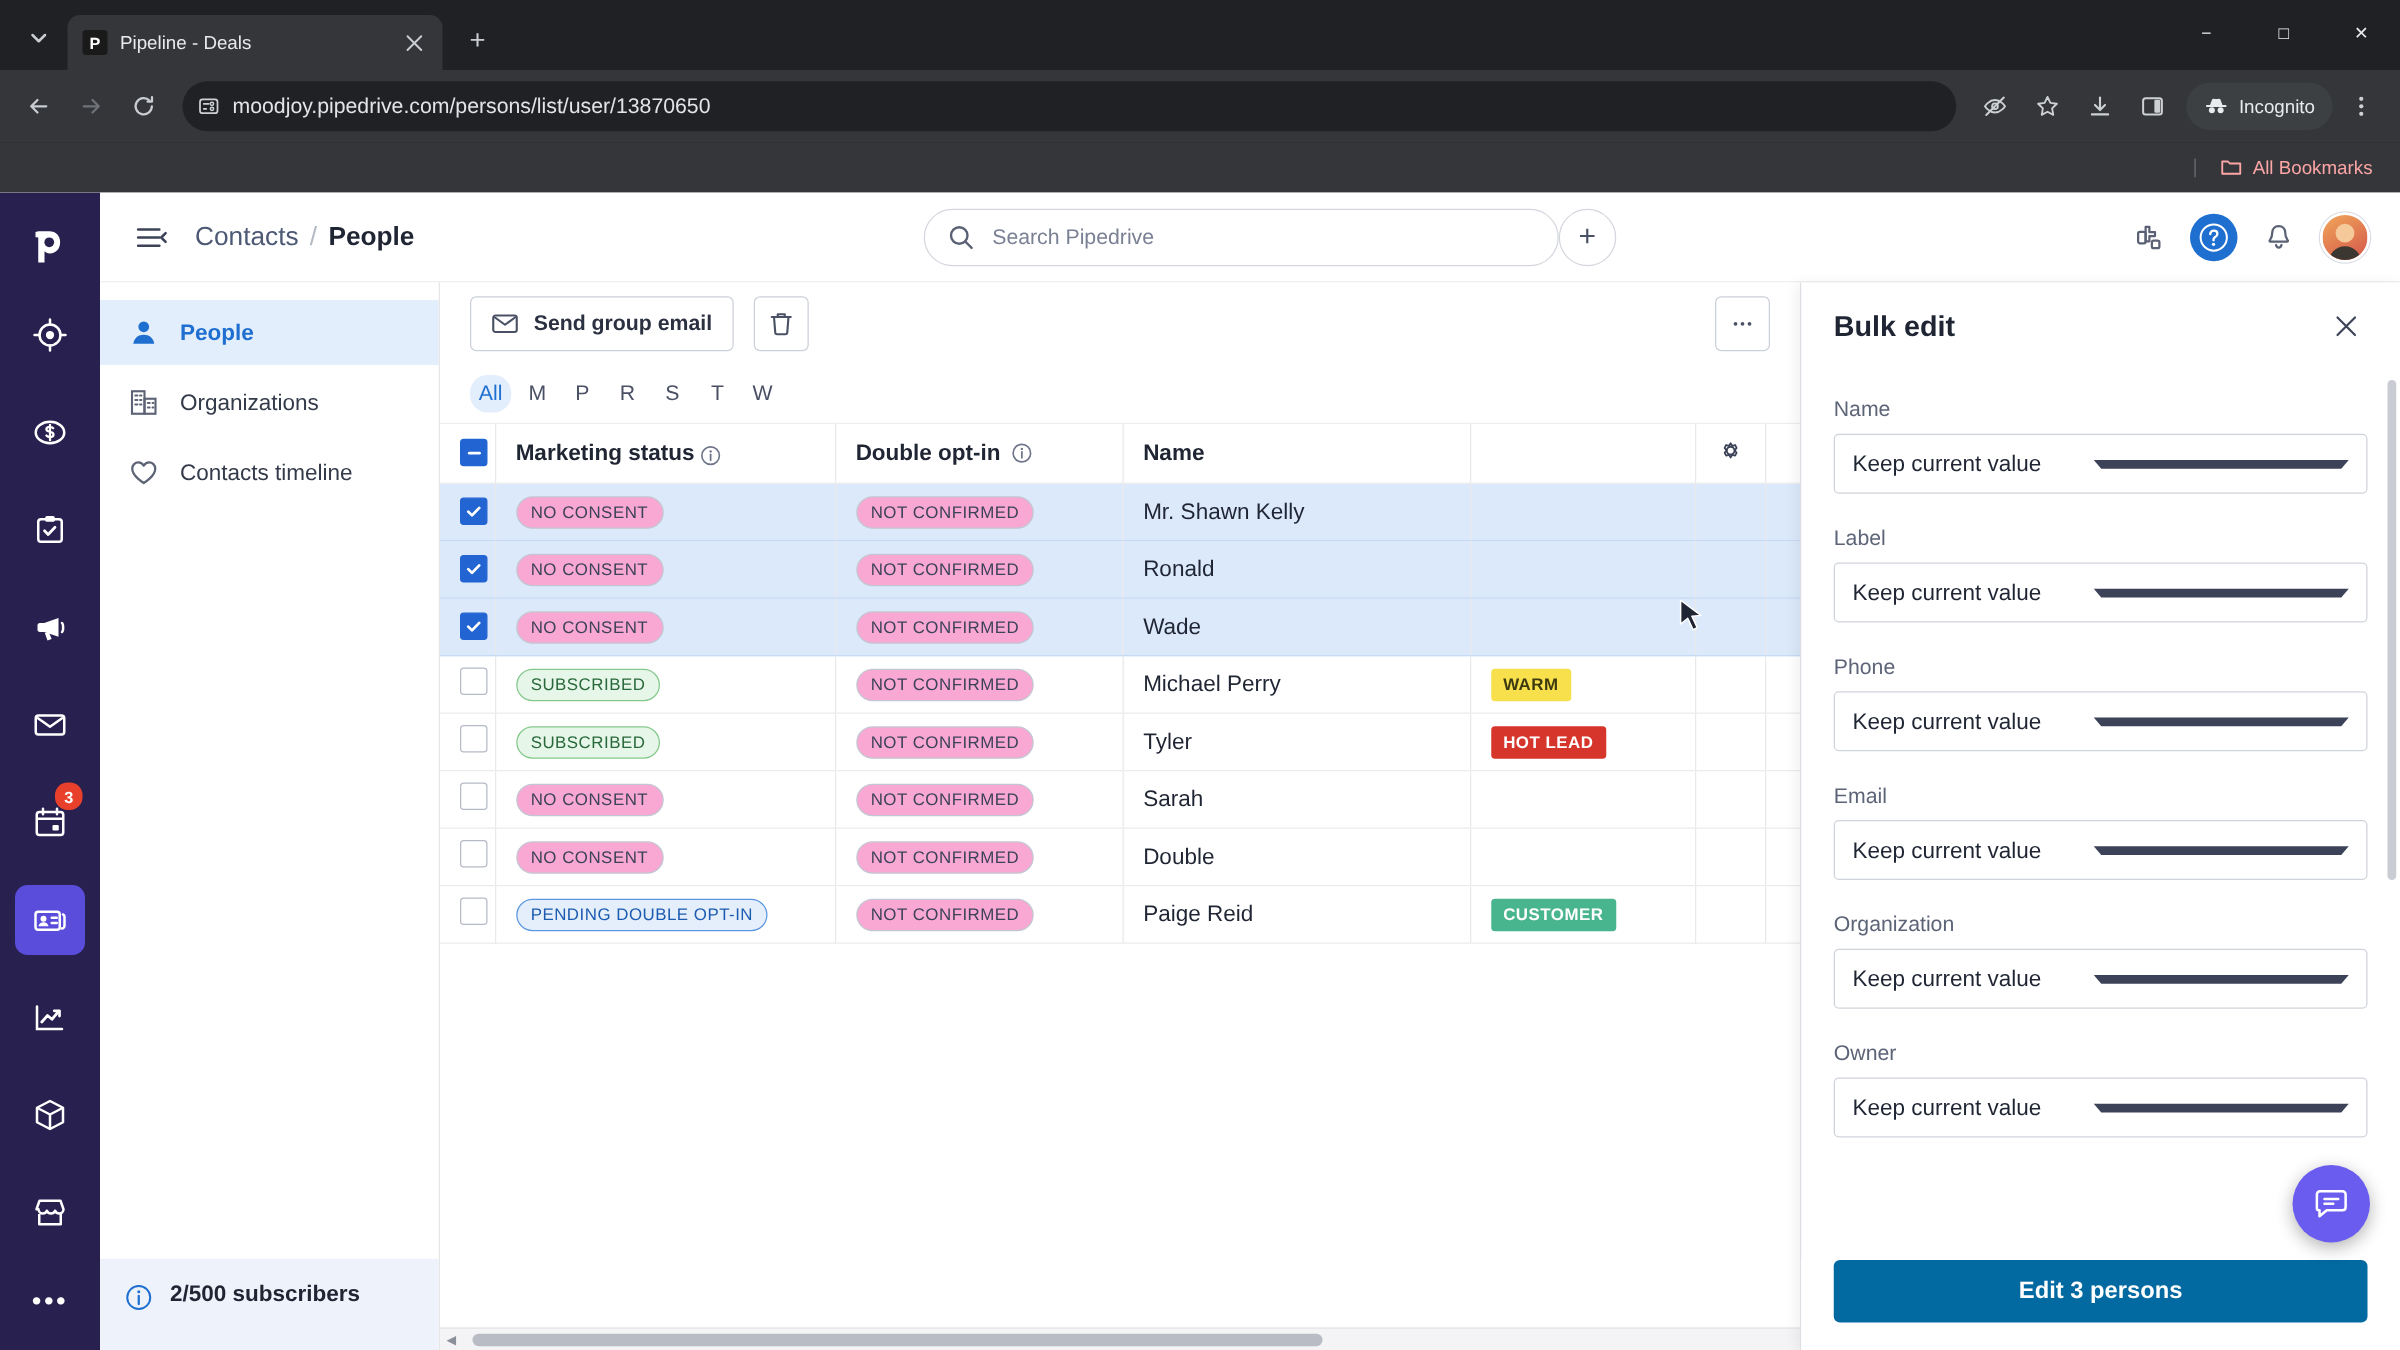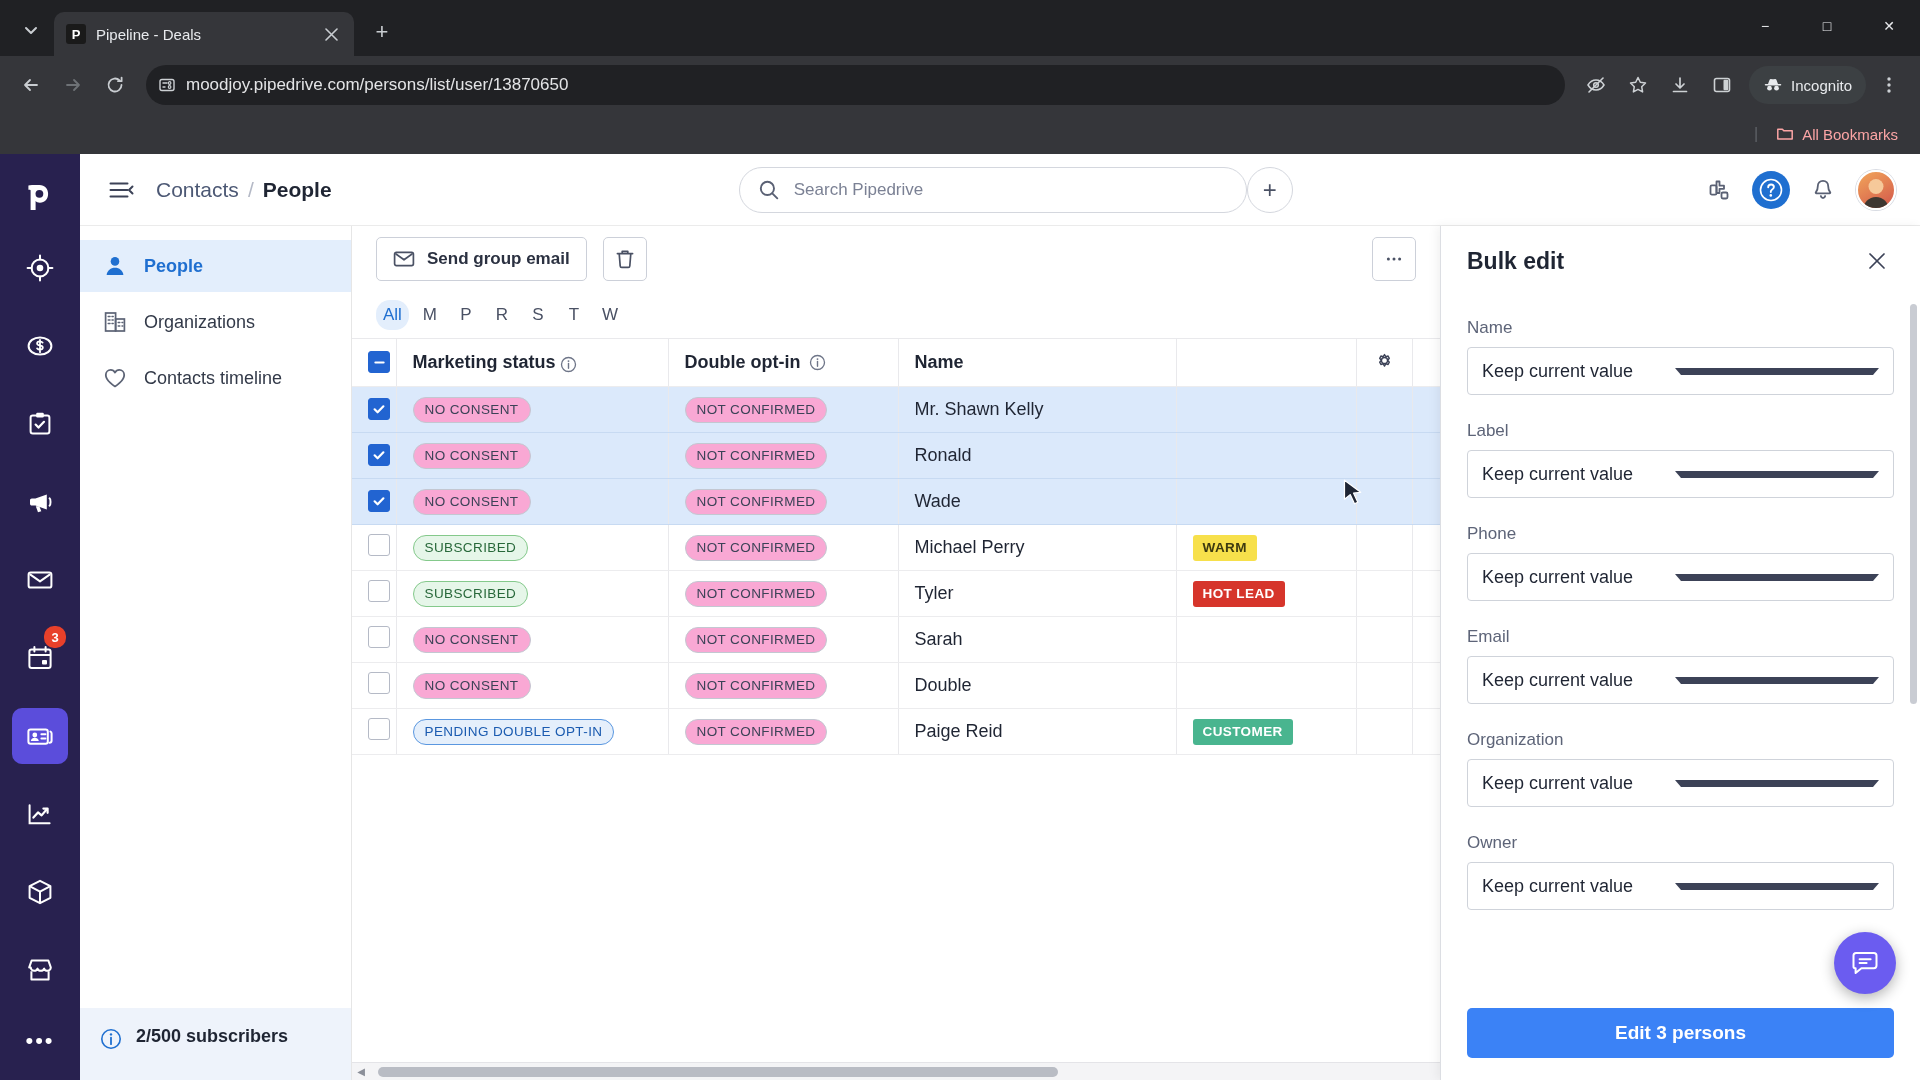--- a/index.html
+++ b/index.html
@@ -210,21 +210,21 @@
   .field-label { font-size: 17px; color: #5d6478; margin-bottom: 9px; }
   .select {
     height: 48px; border: 1px solid #cfd3da; border-radius: 4px; display: flex;
     align-items: center; padding: 0 14px; font-size: 18px; color: #1f2533; background: #fff;
   }
   .select span { flex: 1; }
   .caret { width: 0; height: 0; border-left: 6px solid transparent; border-right: 6px solid transparent; border-top: 7px solid #3c4257; }
   .bulk-scroll { position: absolute; right: 3px; top: 8px; width: 7px; height: 400px; background: #c9ccd3; border-radius: 4px; }
   .bulk-foot { padding: 0 26px 22px 26px; flex: none; background: #fff; }
   .btn-primary {
-    height: 50px; background: #3b82f6; border-radius: 5px; display: flex;
+    height: 50px; background: #0369a1; border-radius: 5px; display: flex;
     align-items: center; justify-content: center; color: #fff; font-size: 19px; font-weight: bold;
   }
   .fab {
     position: absolute; right: 24px; bottom: 86px; width: 62px; height: 62px;
     border-radius: 50%; background: #6b5cf0; display: flex; align-items: center;
     justify-content: center; color: #fff; box-shadow: 0 4px 14px rgba(0,0,0,.3);
   }
   .cursor { position: absolute; left: 1343px; top: 479px; z-index: 90; pointer-events: none; }
 </style>
 </head>

